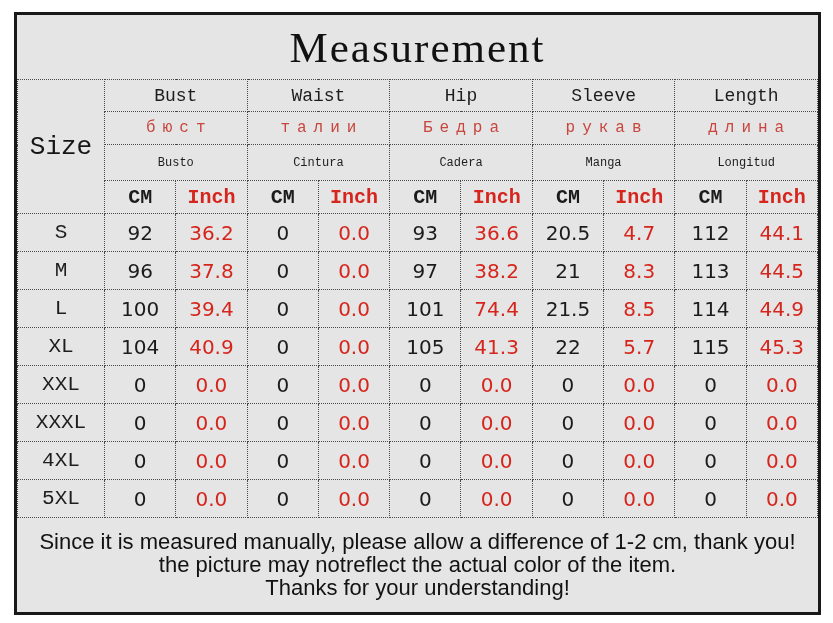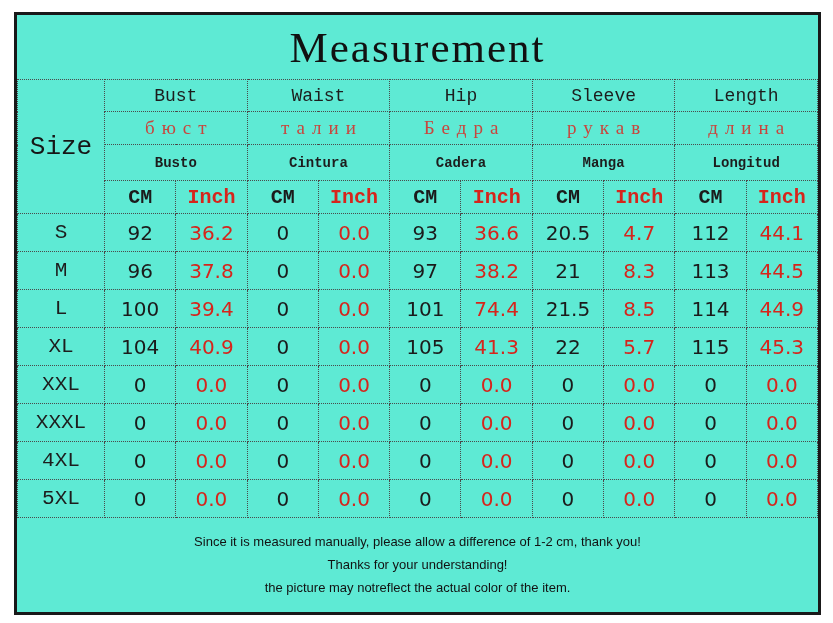--- a/index.html
+++ b/index.html
@@ -4,48 +4,48 @@
 <style>
   html,body{margin:0;padding:0;background:#ffffff;}
   body{
     width:833px;height:623px;position:relative;overflow:hidden;
     font-family:"Liberation Sans", sans-serif;
     color:var(--text-black,#1b1b1b);
   }
   .sheet{
     position:absolute;left:14px;top:12px;width:801px;height:597px;
     border:3px solid var(--border-black,#191919);
-    background:#5eead4;box-sizing:content-box;
+    background:#e5e5e5;box-sizing:content-box;
   }
   .title{
     height:64px;display:flex;align-items:center;justify-content:center;
     font-family:"Liberation Serif", serif;
     font-size:43px;letter-spacing:2px;color:#111;
   }
   table.mtable{
     width:801px;border-collapse:collapse;table-layout:fixed;
   }
   table.mtable td{
     border:1px dotted var(--grid-dot,#4a4a4a);
     text-align:center;vertical-align:middle;padding:0;overflow:hidden;
   }
   tr.h-en{height:32px;} tr.h-ru{height:33px;} tr.h-es{height:36px;}
   tr.h-u{height:33px;}  tr.h-d{height:38px;}
   .hdr-en{
     font-family:"Liberation Mono","DejaVu Sans Mono",monospace;
     font-size:18px;color:#1d1d1d;
   }
   .hdr-ru{
-    font-family:Liberation Serif, serif;
-    font-size:19px;letter-spacing:7px;text-indent:7px;
+    font-family:Liberation Mono, monospace;
+    font-size:16px;letter-spacing:7px;text-indent:7px;
     color:var(--russian-red,#c8463e);
   }
   .hdr-es{
     font-family:"Liberation Mono","DejaVu Sans Mono",monospace;
-    font-size:14px;color:#1d1d1d;font-weight:bold;
+    font-size:12px;color:#1d1d1d;
   }
   .size-h{
     font-family:Liberation Mono, monospace;
     font-size:26px;color:#161616;
   }
   .size-lab{
     font-family:"Liberation Mono","DejaVu Sans Mono",monospace;
     font-size:21px;color:#1d1d1d;
   }
   .u-cell{
@@ -55,21 +55,21 @@
   .num{
     font-family:"DejaVu Sans","Liberation Sans",sans-serif;
     font-size:20px;color:#1b1b1b;
   }
   .inch{color:var(--accent-red,#d6251c);}
   .footer{
     height:92px;display:flex;flex-direction:column;
     align-items:center;justify-content:center;
   }
   .footer p{
-    margin:0;line-height:23px;font-size:13px;color:#121212;
+    margin:0;line-height:23px;font-size:22px;color:#121212;
     font-family:"Liberation Sans", sans-serif;
   }
 </style>
 </head>
 <body>
 
 <div class="sheet">
 
   <div class="title">Measurement</div>
 
@@ -236,17 +236,17 @@
       <td class="num">0</td>
       <td class="num inch">0.0</td>
       <td class="num">0</td>
       <td class="num inch">0.0</td>
     </tr>
   </tbody>
     </table>
 
   <div class="footer">
     <p>Since it is measured manually, please allow a difference of 1-2 cm, thank you!</p>
+    <p>the picture may notreflect the actual color of the item.</p>
     <p>Thanks for your understanding!</p>
-    <p>the picture may notreflect the actual color of the item.</p>
   </div>
 
 </div>
 
 </body></html>

